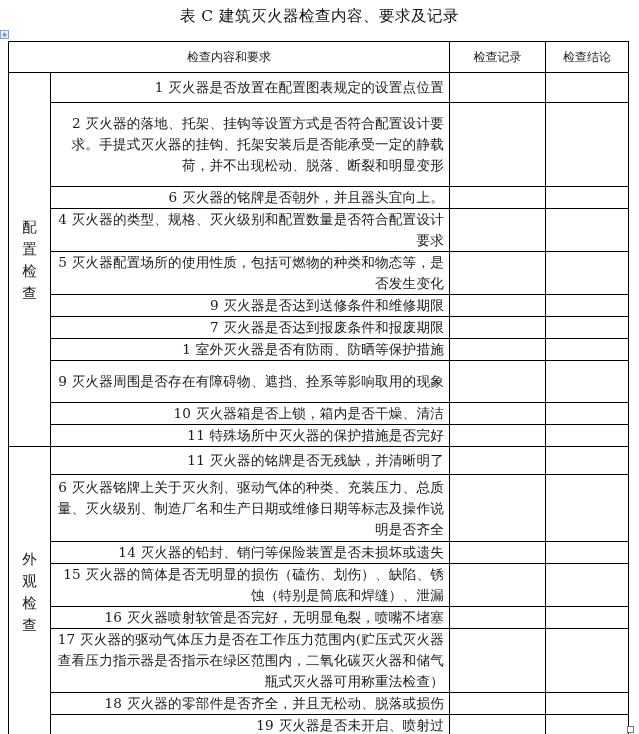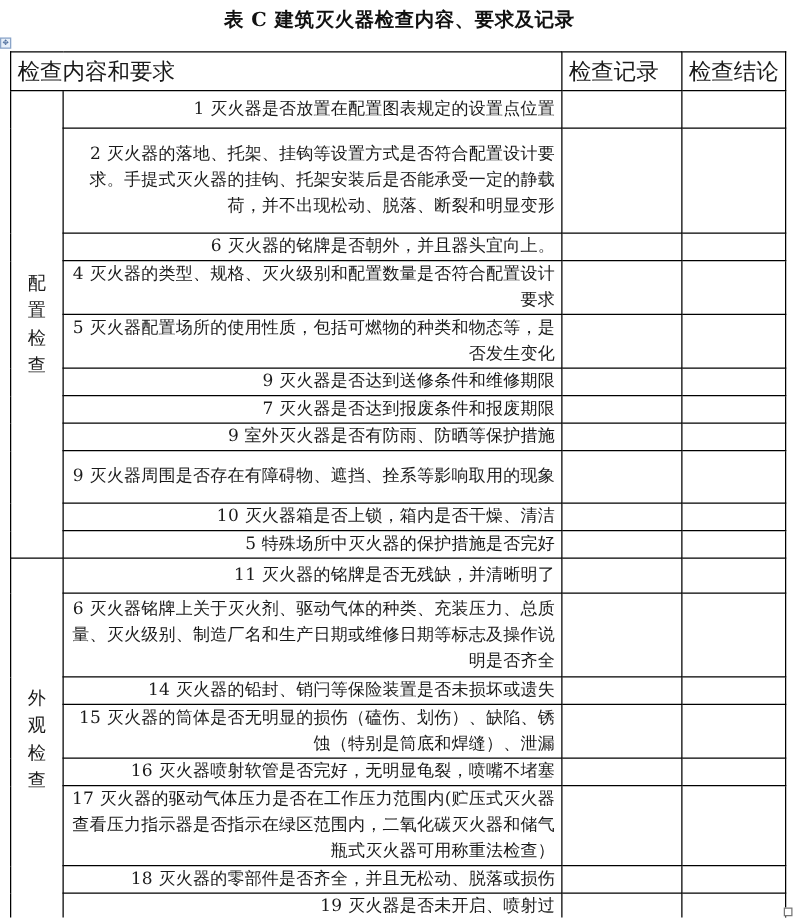--- a/index.html
+++ b/index.html
@@ -1,30 +1,30 @@
 <!DOCTYPE html>
 <html><head>
 <meta charset="utf-8">
 <style>
   html, body { margin:0; padding:0; background:#ffffff; }
   body { width:639px; height:734px; position:relative; overflow:hidden;
          font-family: "DejaVu Serif", "Liberation Serif", serif; color:#111; }
   .title { position:absolute; left:0; top:6px; width:639px; text-align:center;
-           font-size:15.5px; font-weight:bold; letter-spacing:0.5px; }
+           font-size:15.5px; font-weight:normal; letter-spacing:0.5px; }
   .anchor { position:absolute; left:0; top:30px; width:7px; height:7px;
             border:1px solid #8aa4c8; background:#e8f0fa; font-size:6px;
             line-height:7px; text-align:center; color:#4a6a9a; }
   .resize { position:absolute; left:627px; top:726px; width:5px; height:5px;
             border:1px solid #777; background:#fff; }
   table { position:absolute; left:8px; top:41px; border-collapse:collapse;
           table-layout:fixed; width:620px; }
   td, th { border:1.5px solid #000; padding:0 5px; font-weight:normal;
            font-size:13.6px; line-height:21px; vertical-align:middle;
            color:#1a1a1a; }
-  th { text-align:left; font-size:18px;margin-left:44px; }
+  th { text-align:center; font-size:12px;margin-left:44px; }
   .cat { text-align:center; padding:0; font-size:14.5px; line-height:22px; }
   .cat span { display:block; }
   .item { text-align:right; letter-spacing:0.2px; }
   .blank { }
 </style>
 </head>
 <body>
 
 <div class="title">表 C  建筑灭火器检查内容、要求及记录</div>
 <div class="anchor">✥</div>
@@ -80,36 +80,36 @@
       <td class="item">9 灭火器是否达到送修条件和维修期限</td>
       <td></td>
       <td></td>
     </tr>
     <tr style="height:22px">
       <td class="item">7 灭火器是否达到报废条件和报废期限</td>
       <td></td>
       <td></td>
     </tr>
     <tr style="height:21px">
-      <td class="item">9 室外灭火器是否有防雨、防晒等保护措施</td>
+      <td class="item">1 室外灭火器是否有防雨、防晒等保护措施</td>
       <td></td>
       <td></td>
     </tr>
     <tr style="height:42px">
       <td class="item">9 灭火器周围是否存在有障碍物、遮挡、拴系等影响取用的现象</td>
       <td></td>
       <td></td>
     </tr>
     <tr style="height:22px">
       <td class="item">10 灭火器箱是否上锁，箱内是否干燥、清洁</td>
       <td></td>
       <td></td>
     </tr>
     <tr style="height:22px">
-      <td class="item">5 特殊场所中灭火器的保护措施是否完好</td>
+      <td class="item">11 特殊场所中灭火器的保护措施是否完好</td>
       <td></td>
       <td></td>
     </tr>
 
     <tr style="height:28px">
       <td class="cat" rowspan="8">
         <span>外</span>
         <span>观</span>
         <span>检</span>
         <span>查</span>

